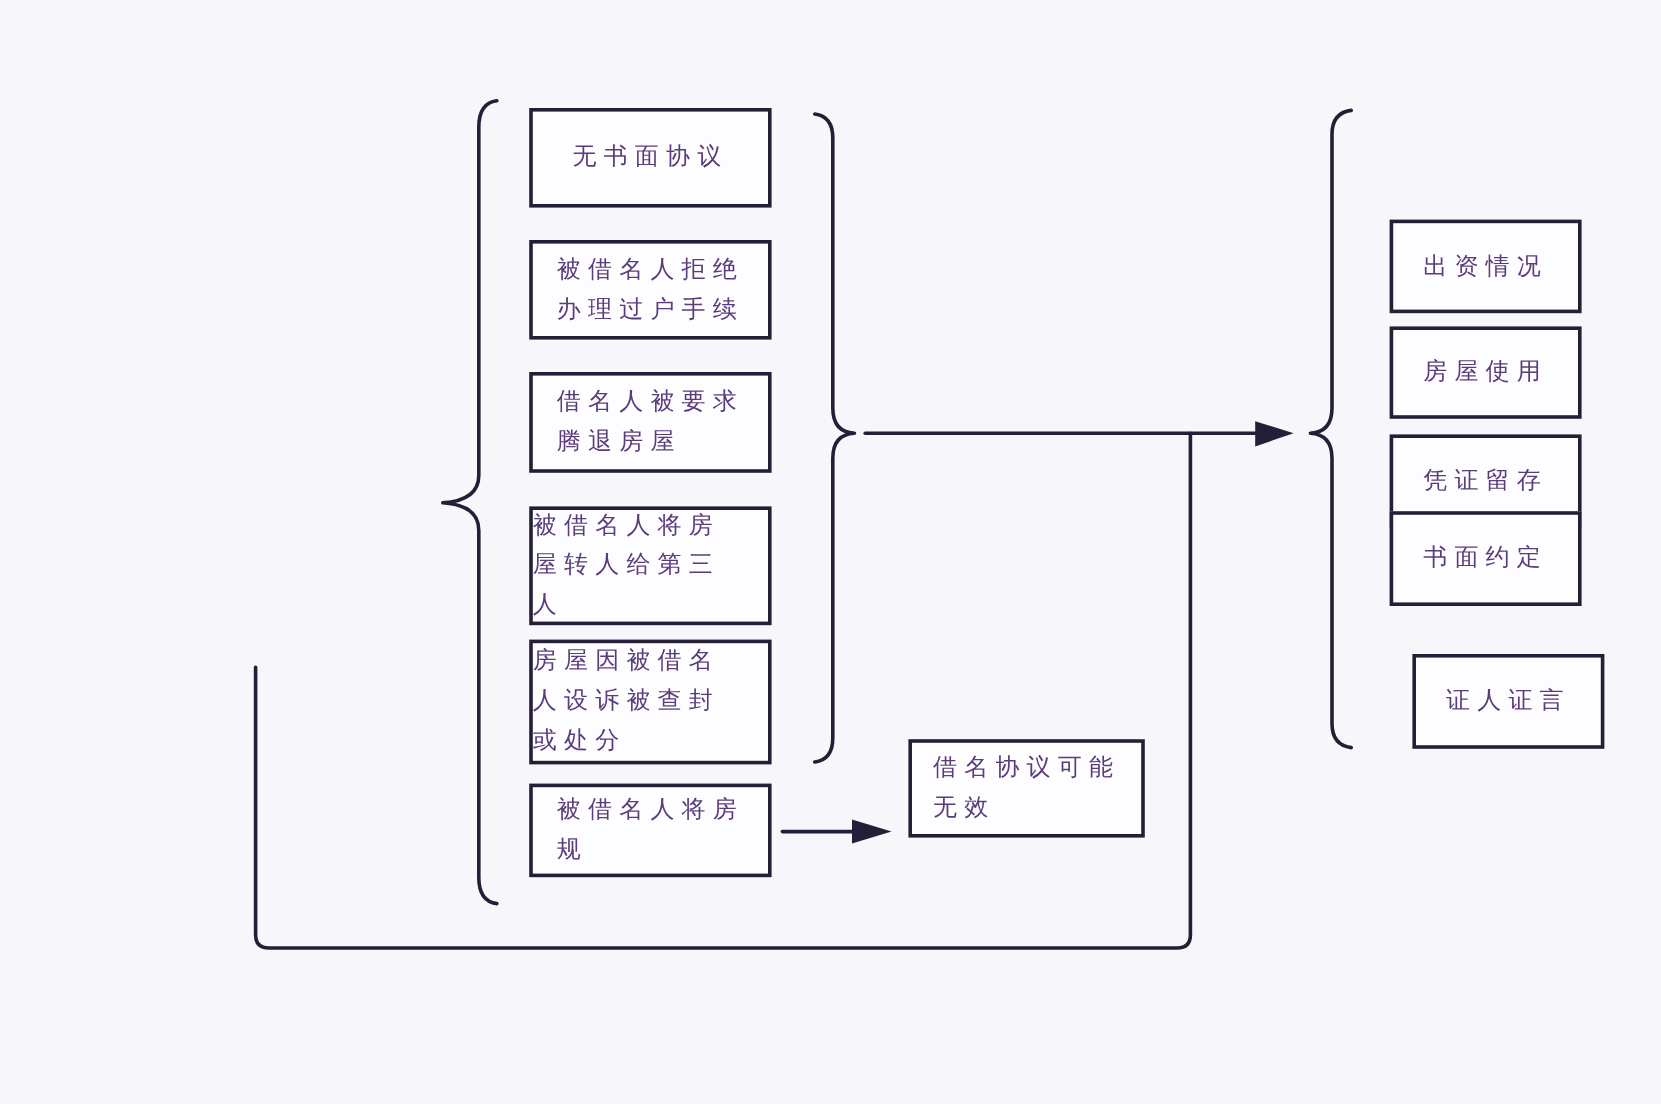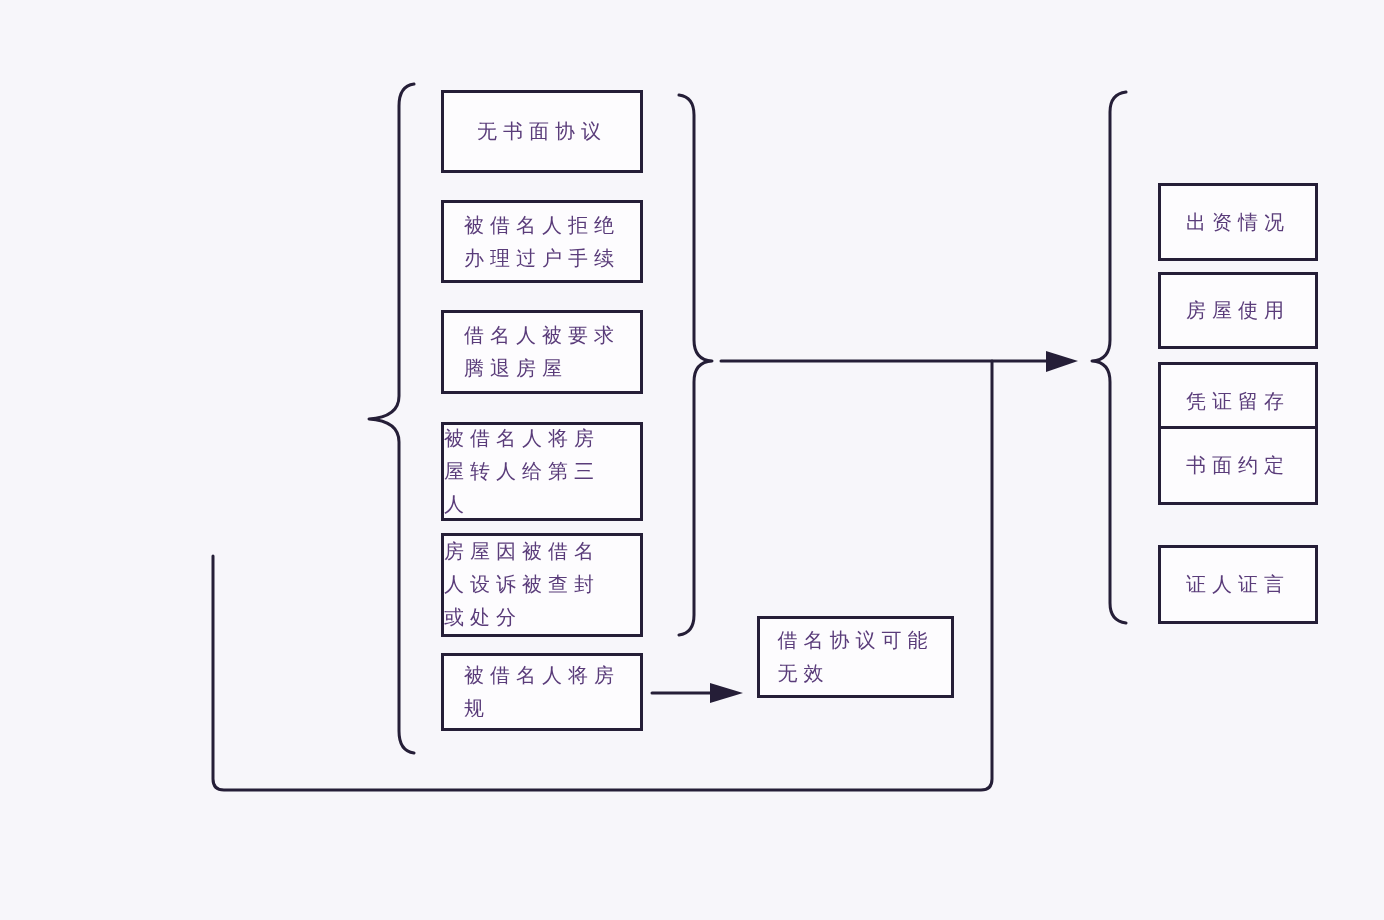--- a/index.html
+++ b/index.html
@@ -125,18 +125,18 @@
   </div>
   <div class="box right-box" style="top:272px; height:77px;">
     <div class="node-text">房屋使用</div>
   </div>
   <div class="box right-box" style="top:362px; height:78px;">
     <div class="node-text">凭证留存</div>
   </div>
   <div class="box right-box" style="top:426px; height:79px;">
     <div class="node-text">书面约定</div>
   </div>
-  <div class="box right-box" style="top:545px; height:79px;">
+  <div class="box right-box" style="top:545px; height:79px;margin-left:19px;">
     <div class="node-text">证人证言</div>
   </div>
 
 
 </div>
 
 </body></html>

